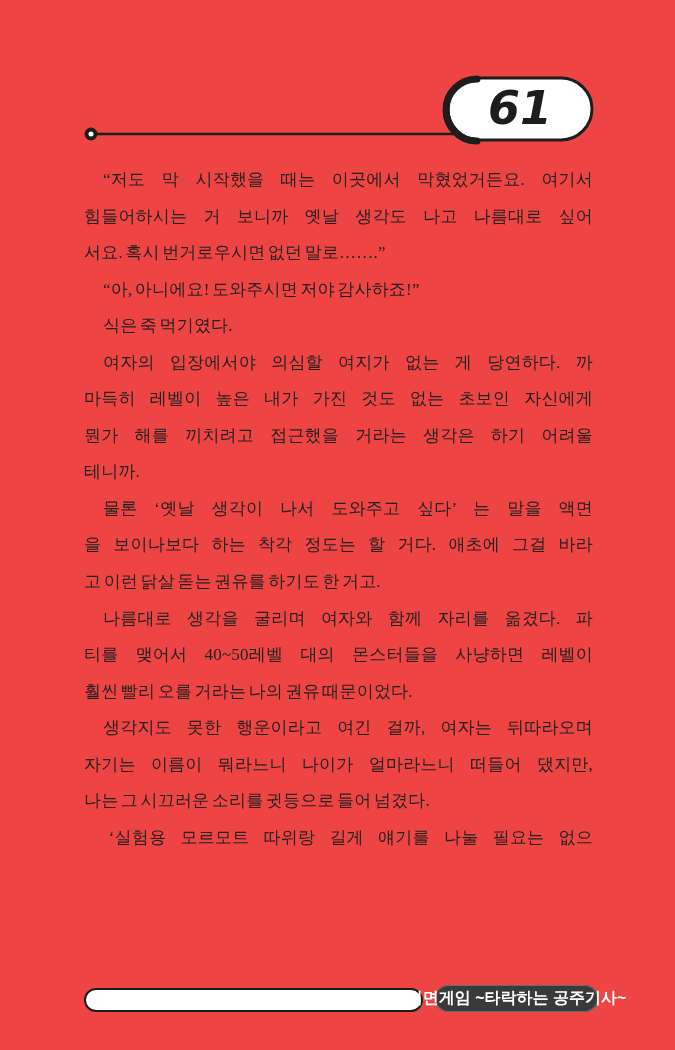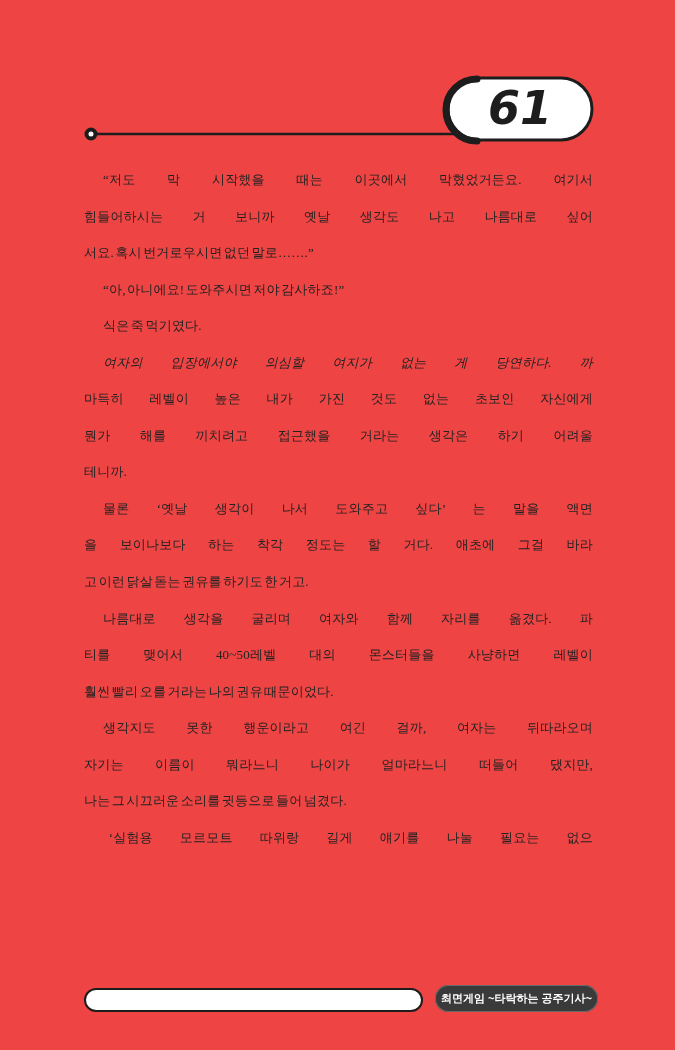--- a/index.html
+++ b/index.html
@@ -14,21 +14,21 @@
   }
   
   .header-svg{position:absolute;top:55px;left:0;}
   .badge-num{
     font-family:"DejaVu Sans","Liberation Sans",sans-serif;
     font-style:italic;font-weight:bold;font-size:46px;fill:#1d1d1d;
   }
   
   .body-text{
     position:absolute;left:84px;top:162px;width:509px;
-    font-size:13px;
+    font-size:17px;
     letter-spacing:0.2px;
     word-spacing:-2px;
   }
   .line{
     height:36.55px;line-height:36.55px;
     white-space:nowrap;
     text-align:left;
   }
   .line.fill{
     text-align:justify;
@@ -40,21 +40,21 @@
     background:#fff;border:2px solid #1c1c1c;border-radius:12px;
   }
   .series-badge{
     position:absolute;left:435px;top:985px;width:163px;height:27px;
     background:#3a3a3a;border-radius:14px;
     display:flex;align-items:center;justify-content:center;
     box-shadow:0 0 0 1px #6a6a6a inset;
   }
   .series-badge span{
     font-family:"Liberation Sans","DejaVu Sans",sans-serif;
-    font-size:11px;font-weight:bold;color:#ffffff;white-space:nowrap;
+    font-size:16px;font-weight:bold;color:#ffffff;white-space:nowrap;
   }
 </style>
 </head>
 <body>
 
 <div class="page">
 
   <svg class="header-svg" width="675" height="100" viewBox="0 0 675 100">
     <line x1="95" y1="79" x2="470" y2="79" stroke="#1d1d1d" stroke-width="2.5"></line>
     <circle cx="91" cy="79" r="4.5" fill="#ffffff" stroke="#1d1d1d" stroke-width="4"></circle>
@@ -62,21 +62,21 @@
     <path d="M 479 23 A 31 31 0 0 0 479 85" fill="none" stroke="#1d1d1d" stroke-width="7" transform="translate(-2,1)" stroke-linecap="round"></path>
     <text x="520" y="69" text-anchor="middle" class="badge-num">61</text>
   </svg>
 
   <div class="body-text">
       <div class="line fill" style="padding-left: 19px;">“저도 막 시작했을 때는 이곳에서 막혔었거든요. 여기서</div>
       <div class="line fill" style="padding-left: 0px;">힘들어하시는 거 보니까 옛날 생각도 나고 나름대로 싶어</div>
       <div class="line" style="padding-left: 0px;">서요. 혹시 번거로우시면 없던 말로…….”</div>
       <div class="line" style="padding-left: 19px;">“아, 아니에요! 도와주시면 저야 감사하죠!”</div>
       <div class="line" style="padding-left: 19px;">식은 죽 먹기였다.</div>
-      <div class="line fill" style="padding-left: 19px; font-style: italic;">여자의 입장에서야 의심할 여지가 없는 게 당연하다. 까</div>
+      <div class="line fill" style="padding-left: 19px;">여자의 입장에서야 의심할 여지가 없는 게 당연하다. 까</div>
       <div class="line fill" style="padding-left: 0px;">마득히 레벨이 높은 내가 가진 것도 없는 초보인 자신에게</div>
       <div class="line fill" style="padding-left: 0px;">뭔가 해를 끼치려고 접근했을 거라는 생각은 하기 어려울</div>
       <div class="line" style="padding-left: 0px;">테니까.</div>
       <div class="line fill" style="padding-left: 19px;">물론 ‘옛날 생각이 나서 도와주고 싶다’ 는 말을 액면</div>
       <div class="line fill" style="padding-left: 0px;">을 보이나보다 하는 착각 정도는 할 거다. 애초에 그걸 바라</div>
       <div class="line" style="padding-left: 0px;">고 이런 닭살 돋는 권유를 하기도 한 거고.</div>
       <div class="line fill" style="padding-left: 19px;">나름대로 생각을 굴리며 여자와 함께 자리를 옮겼다. 파</div>
       <div class="line fill" style="padding-left: 0px;">티를 맺어서 40~50레벨 대의 몬스터들을 사냥하면 레벨이</div>
       <div class="line" style="padding-left: 0px;">훨씬 빨리 오를 거라는 나의 권유 때문이었다.</div>
       <div class="line fill" style="padding-left: 19px;">생각지도 못한 행운이라고 여긴 걸까, 여자는 뒤따라오며</div>

